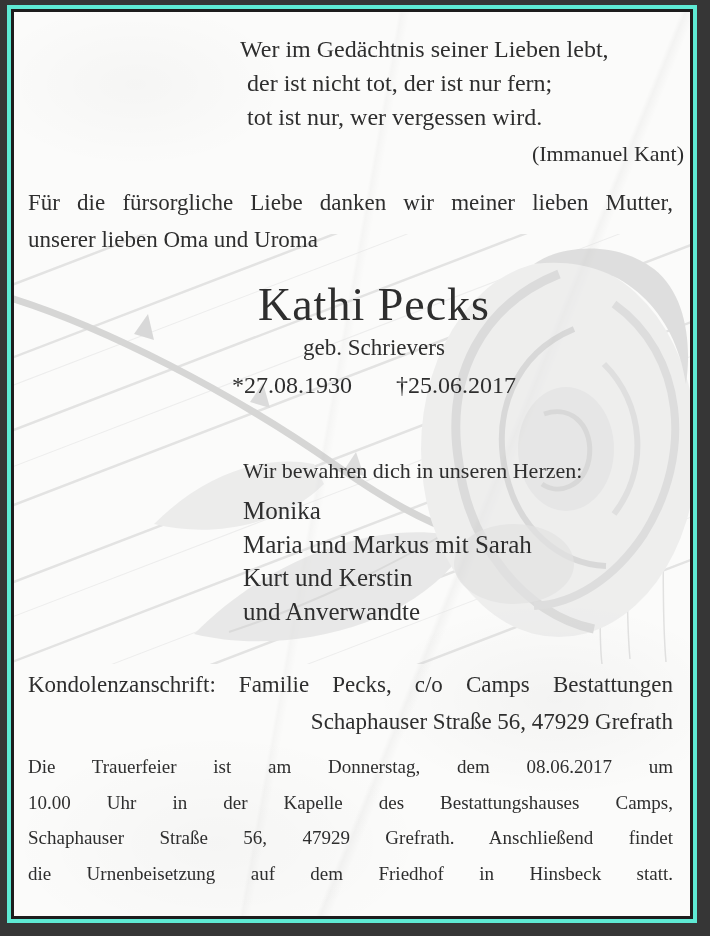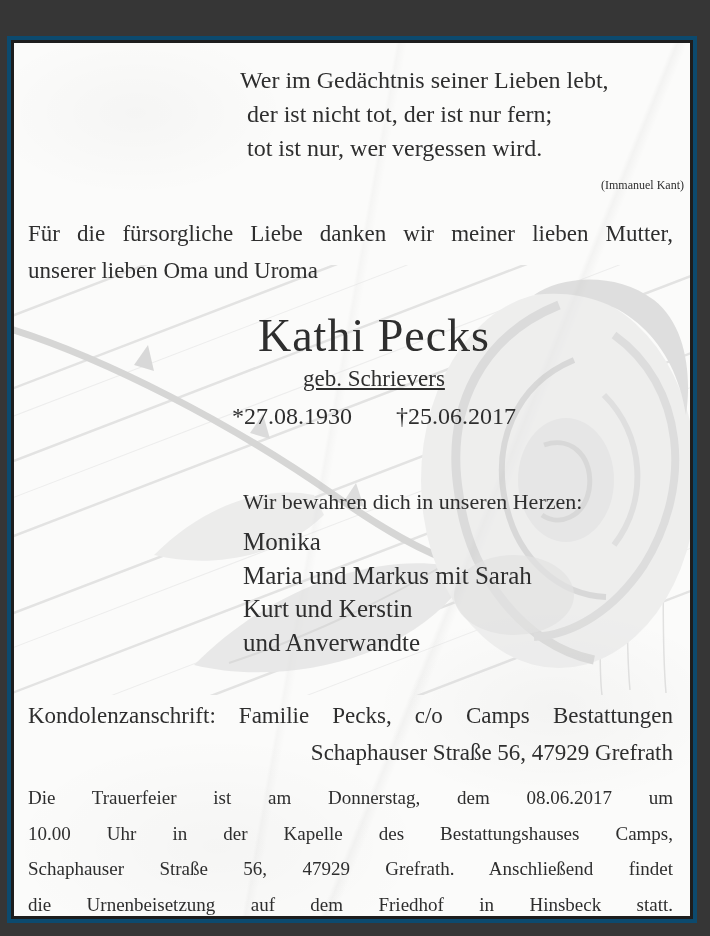--- a/index.html
+++ b/index.html
@@ -6,24 +6,23 @@
   body{
     width:710px;height:936px;position:relative;
     background:#363636;
     font-family:"Liberation Serif","DejaVu Serif",serif;
     color:#2e2e2e;
     overflow:hidden;
   }
   
   .mat{
     position:absolute;top:5px;left:7px;right:13px;bottom:13px;
-    background:#0c4a6e;
+    background:#5eead4;
     padding:4px;
     box-sizing:border-box;
-    margin-top:31px;
   }
   
   .sheet{
     position:relative;width:100%;height:100%;
     border:3px solid #1d1d1d;
     box-sizing:border-box;
     background:#fbfbfa;
     overflow:hidden;
   }
   
@@ -34,28 +33,28 @@
       radial-gradient(260px 140px at 80% 76%, rgba(0,0,0,0.03), transparent 70%),
       radial-gradient(300px 160px at 30% 92%, rgba(0,0,0,0.025), transparent 70%),
       linear-gradient(112deg, transparent 64%, rgba(0,0,0,0.03) 64.5%, transparent 65.5%),
       linear-gradient(100deg, transparent 46%, rgba(0,0,0,0.025) 46.4%, transparent 47.4%);
   }
   .bg-art{position:absolute;left:0;top:222px;width:676px;height:430px;pointer-events:none;}
   .layer{position:absolute;box-sizing:border-box;}
 
   .quote{left:226px;top:20px;width:446px;font-size:24px;line-height:34px;white-space:nowrap;}
   .quote .indent{padding-left:7px;}
-  .quote-attr{text-align:right;font-size:12px;line-height:24px;margin-top:8px;padding-right:2px;}
+  .quote-attr{text-align:right;font-size:22px;line-height:24px;margin-top:8px;padding-right:2px;}
 
   .intro{left:14px;top:172px;width:645px;font-size:23px;line-height:37px;}
   .just{text-align:justify;text-align-last:justify;}
 
   .name-block{left:30px;top:268px;width:660px;text-align:center;}
   .deceased-name{font-size:46px;line-height:50px;letter-spacing:1px;}
-  .maiden{font-size:23px;line-height:26px;margin-top:5px;text-decoration:underline;}
+  .maiden{font-size:23px;line-height:26px;margin-top:5px;}
   .dates{font-size:24px;line-height:28px;margin-top:10px;}
   .dates .death{display:inline-block;margin-left:44px;}
 
   .remember-head{left:229px;top:444px;width:440px;font-size:22px;line-height:30px;white-space:nowrap;}
   .mourners{left:229px;top:482px;width:440px;font-size:25px;line-height:33.5px;white-space:nowrap;}
 
   .condolence{left:14px;top:654px;width:645px;font-size:23px;line-height:37px;}
   .condolence .right{text-align:right;text-align-last:right;}
 
   .funeral{left:14px;top:737px;width:645px;font-size:19px;line-height:35.5px;}

